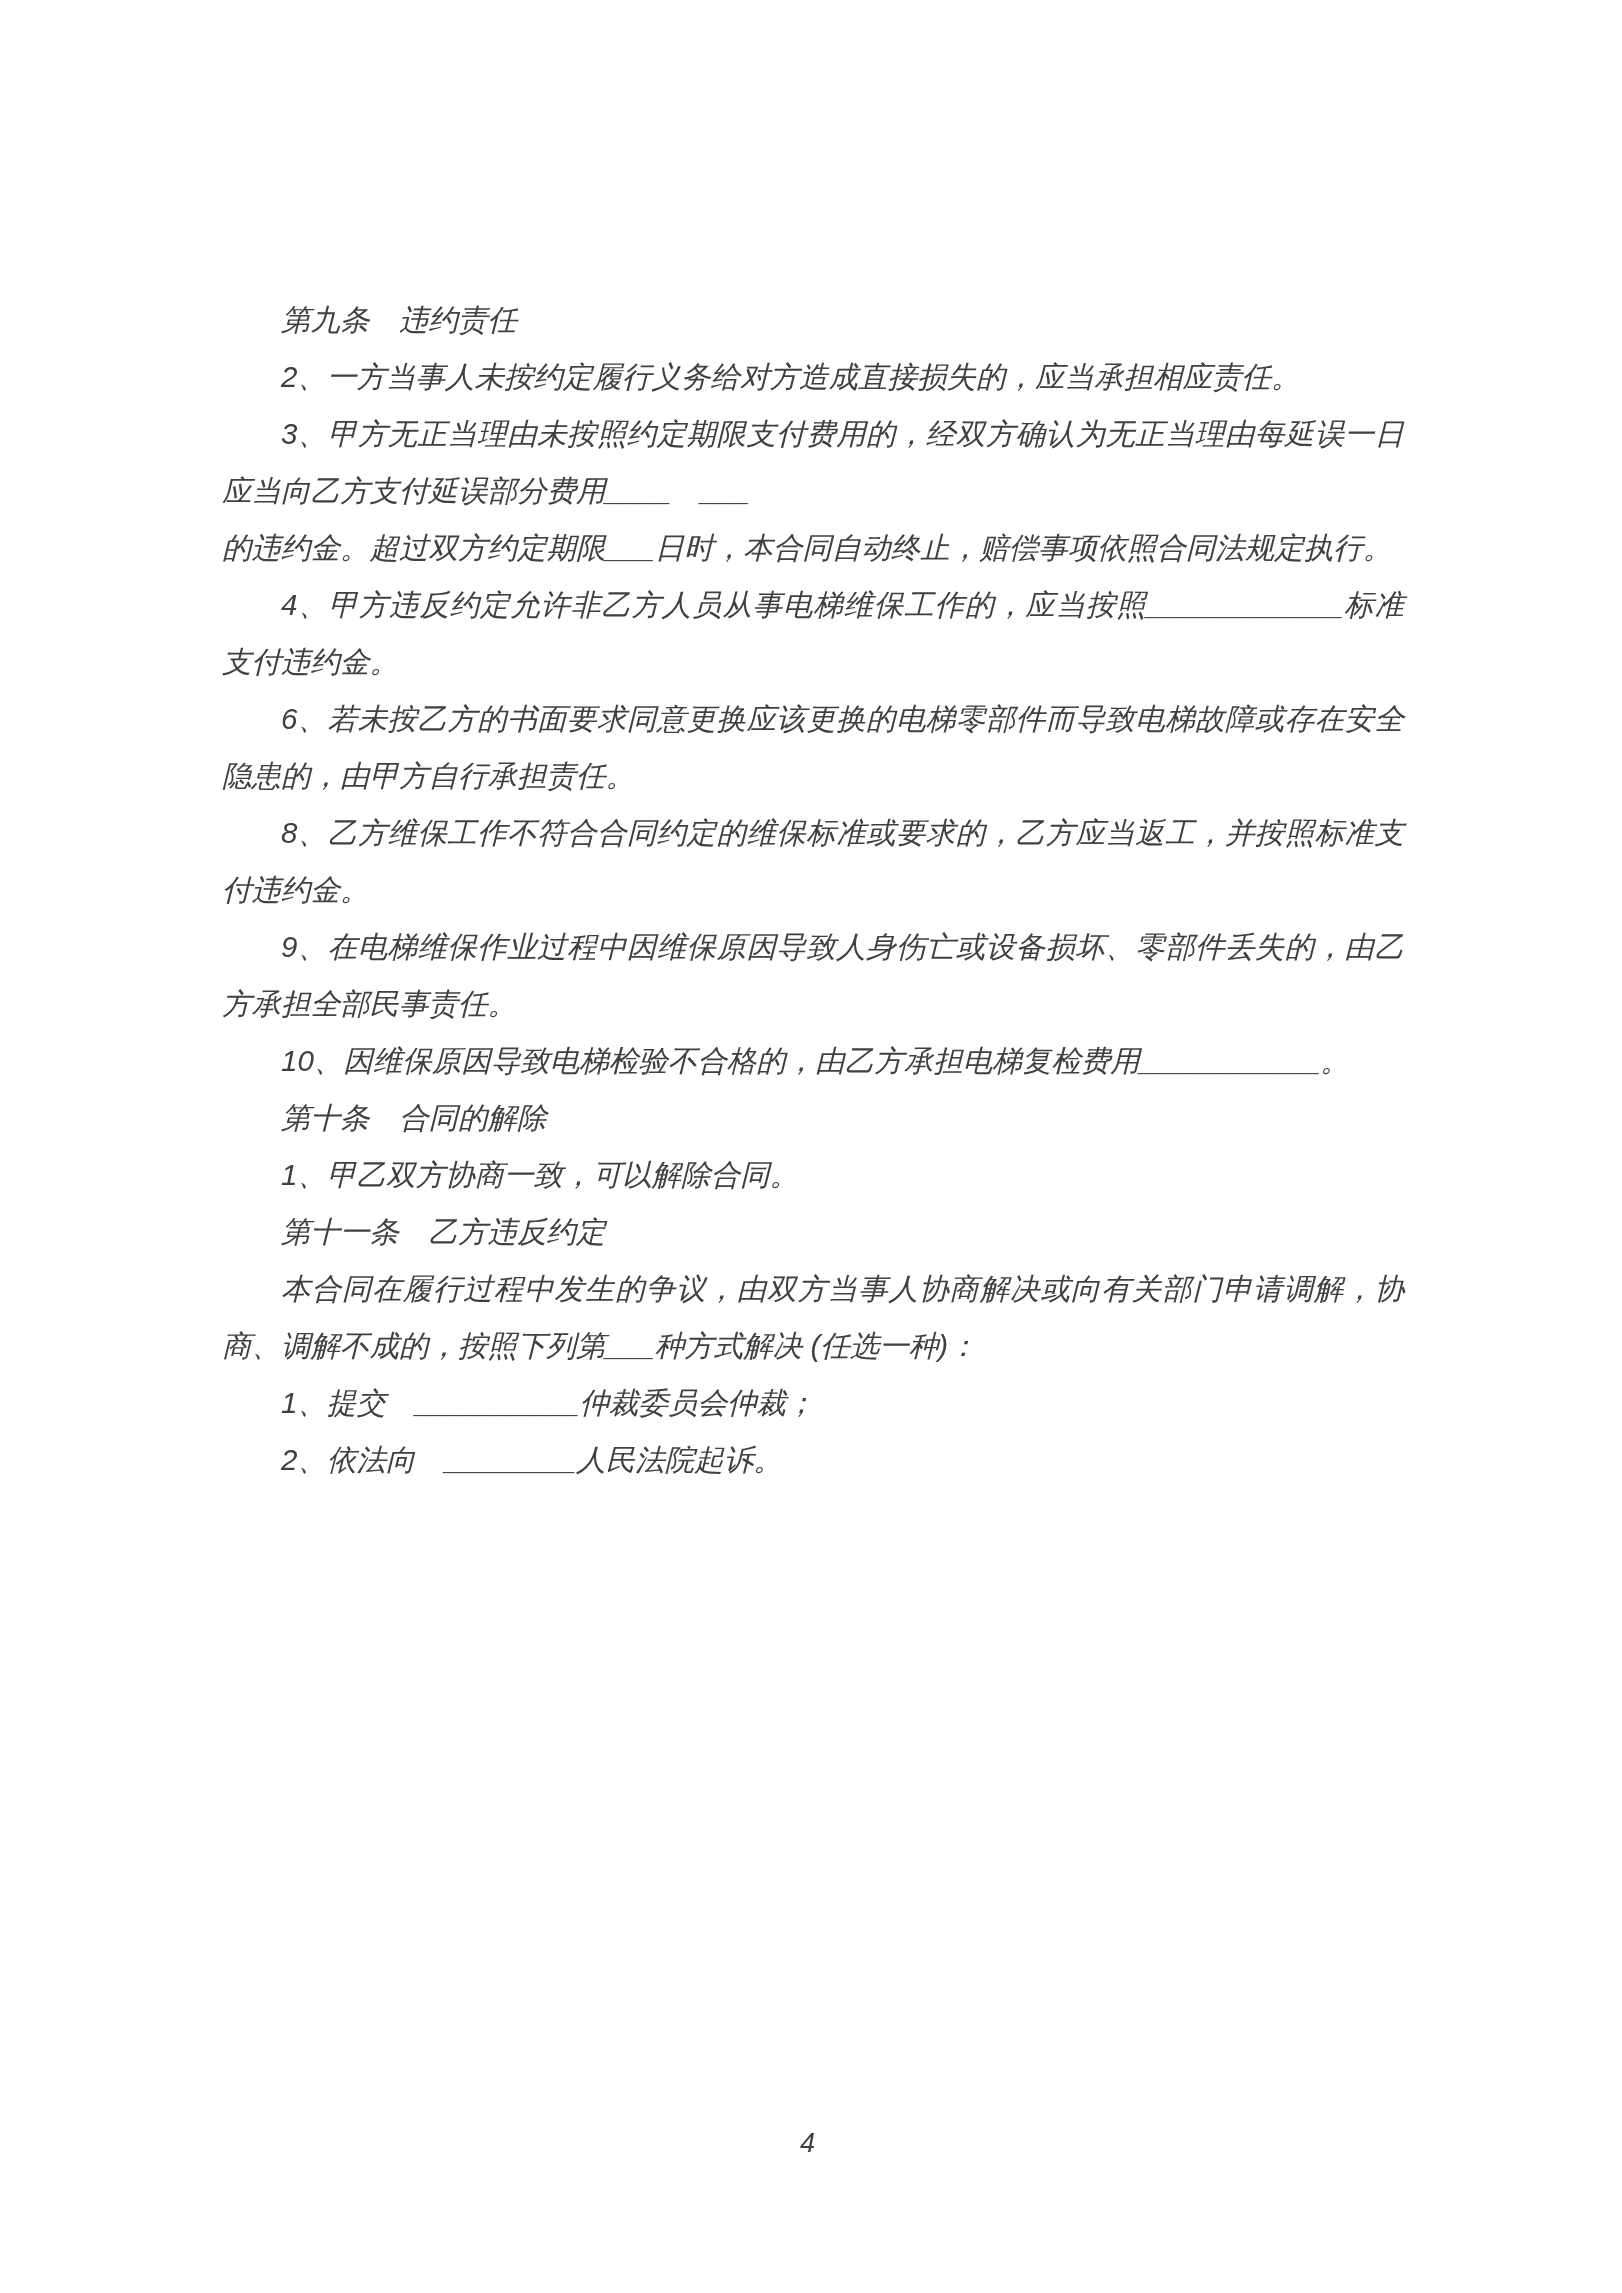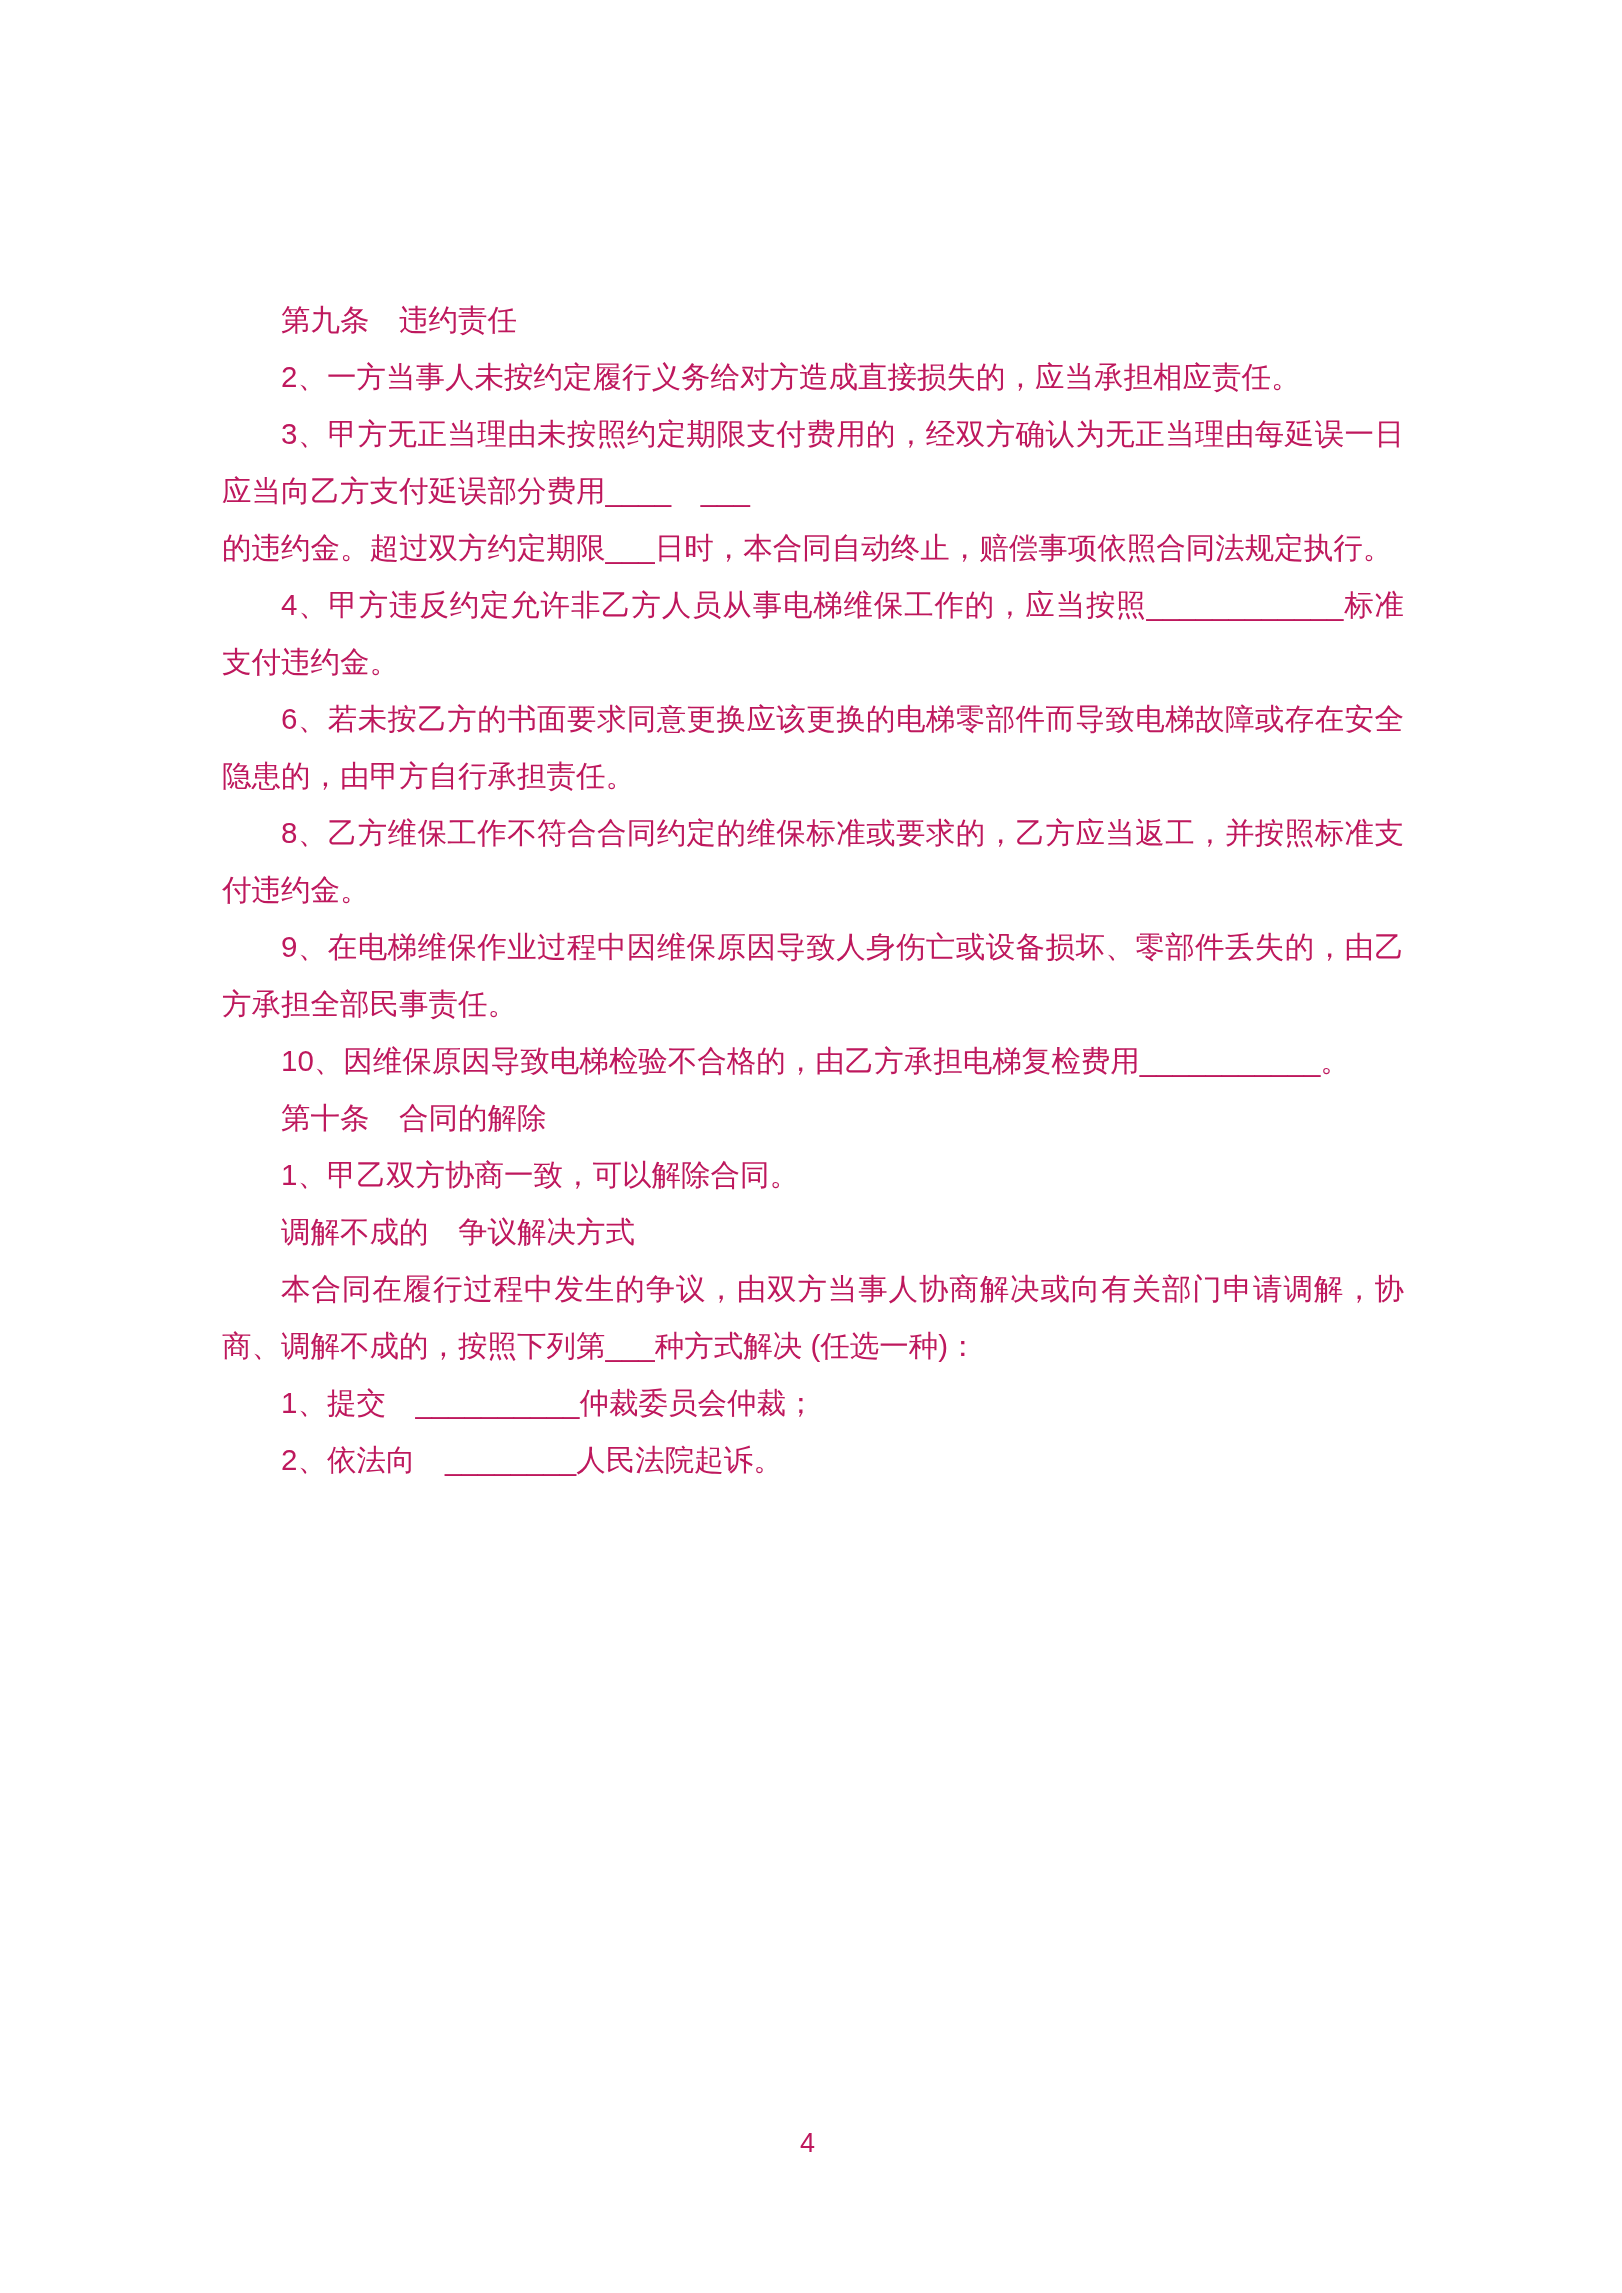--- a/index.html
+++ b/index.html
@@ -7,21 +7,22 @@
     padding: 0;
     background: #ffffff;
   }
   .sheet {
     position: relative;
     width: 1615px;
     height: 2294px;
     background: #ffffff;
     overflow: hidden;
     font-family: "Liberation Sans", "DejaVu Sans", sans-serif;
-    color: #be185d;
+    color: #404040;
+    font-style: italic;
   }
   .body-text {
     position: absolute;
     left: 222px;
     top: 291px;
     width: 1182px;
     font-size: 29.5px;
     line-height: 57px;
     text-align: justify;
     letter-spacing: 0;
@@ -52,20 +53,20 @@
       <p class="heading">第九条　违约责任</p>
       <p class="body">2、一方当事人未按约定履行义务给对方造成直接损失的，应当承担相应责任。</p>
       <p class="body">3、甲方无正当理由未按照约定期限支付费用的，经双方确认为无正当理由每延误一日应当向乙方支付延误部分费用____　___<br>的违约金。超过双方约定期限___日时，本合同自动终止，赔偿事项依照合同法规定执行。</p>
       <p class="body">4、甲方违反约定允许非乙方人员从事电梯维保工作的，应当按照____________标准支付违约金。</p>
       <p class="body">6、若未按乙方的书面要求同意更换应该更换的电梯零部件而导致电梯故障或存在安全隐患的，由甲方自行承担责任。</p>
       <p class="body">8、乙方维保工作不符合合同约定的维保标准或要求的，乙方应当返工，并按照标准支付违约金。</p>
       <p class="body">9、在电梯维保作业过程中因维保原因导致人身伤亡或设备损坏、零部件丢失的，由乙方承担全部民事责任。</p>
       <p class="body">10、因维保原因导致电梯检验不合格的，由乙方承担电梯复检费用___________。</p>
       <p class="heading">第十条　合同的解除</p>
       <p class="body">1、甲乙双方协商一致，可以解除合同。</p>
-      <p class="heading">调解不成的　争议解决方式</p>
+      <p class="heading">第十一条　乙方违反约定</p>
       <p class="body">本合同在履行过程中发生的争议，由双方当事人协商解决或向有关部门申请调解，协商、调解不成的，按照下列第___种方式解决 (任选一种)：</p>
       <p class="body">1、提交　__________仲裁委员会仲裁；</p>
       <p class="body">2、依法向　________人民法院起诉。</p>
     </div>
   <div class="page-number">4</div>
 </div>
 
 
 </body></html>

